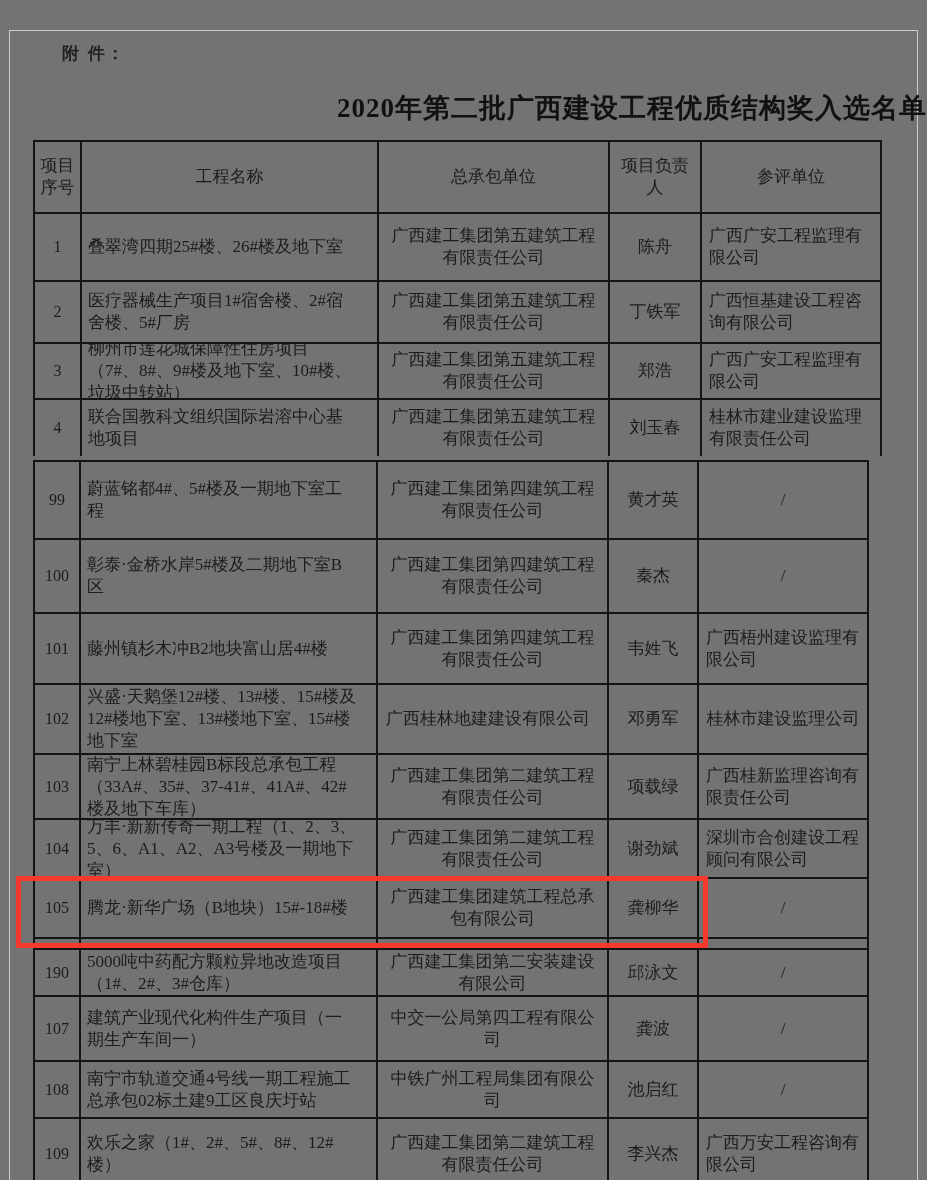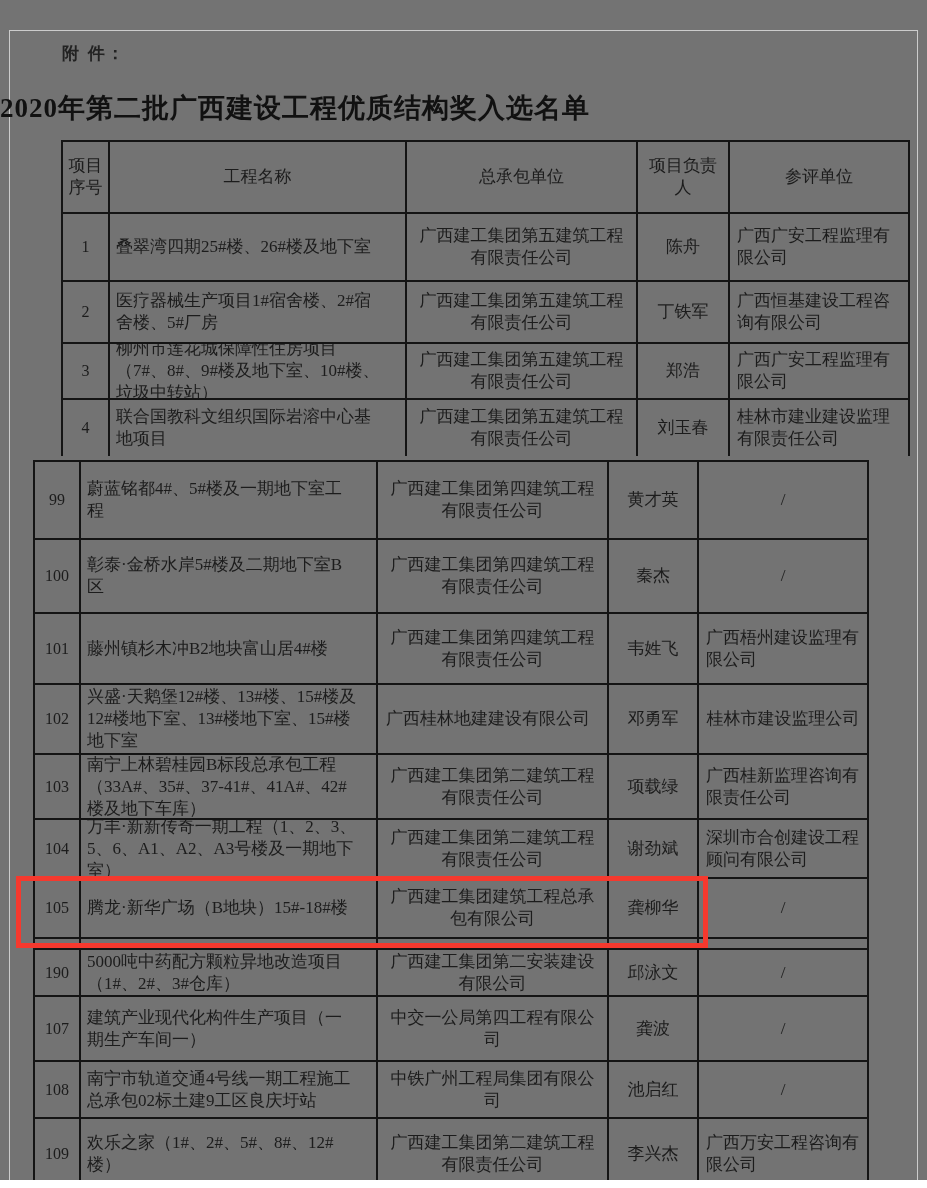--- a/index.html
+++ b/index.html
@@ -16,36 +16,36 @@
     border:1px solid #cccccc;border-bottom:none;
     pointer-events:none;
   }
   .attachment{
     position:absolute;left:62px;top:42px;
     font-family:"Liberation Sans","DejaVu Sans",sans-serif;
     font-weight:bold;font-size:17px;letter-spacing:2px;color:#222;
   }
   .doc-title{
     position:absolute;left:0;top:90px;width:927px;
-    text-align:left;
+    text-align:right;
     font-weight:bold;font-size:27px;letter-spacing:1px;color:#111;
   }
   table{border-collapse:collapse;table-layout:fixed;}
   td,th{border:2px solid #141414;padding:0;vertical-align:middle;font-weight:normal;}
   .cc{
     display:flex;align-items:center;overflow:hidden;
     font-size:17px;line-height:22px;
   }
   .cc.center{justify-content:center;text-align:center;}
   .cc.name{justify-content:flex-start;text-align:left;padding:0 18px 0 6px;}
   .cc.contractor{justify-content:flex-start;text-align:center;padding:0 8px;}
   .cc.unitc{justify-content:center;padding:0 7px;}
   .cc.num{font-size:16px;}
   th .cc{justify-content:center;text-align:center;}
-  .t1{position:absolute;left:33px;top:140px;width:847px;margin-left:28px;}
+  .t1{position:absolute;left:33px;top:140px;width:847px;}
   .t2{position:absolute;left:33px;top:460px;width:834px;}
   .t1 thead .cc{height:70px;}
   th.hdr-manager .cc{padding:0 8px;}
   
   .t1a .r0 .cc{height:66px;}
   .t1a .r1 .cc{height:60px;}
   .t1a .r2 .cc{height:54px;}
   .t1a .r3 .cc{height:56px;}
   .t1 .t1a tr:last-child td{border-bottom:none;}
   

